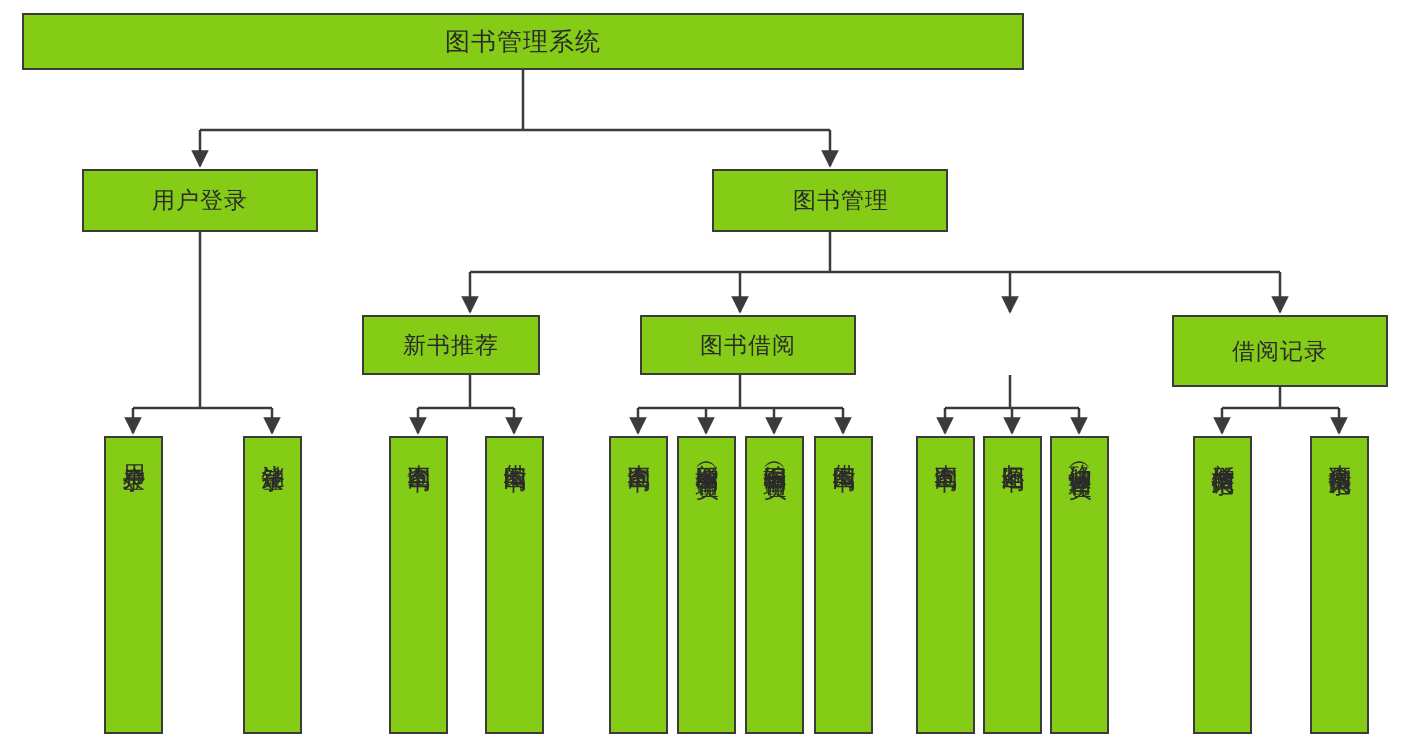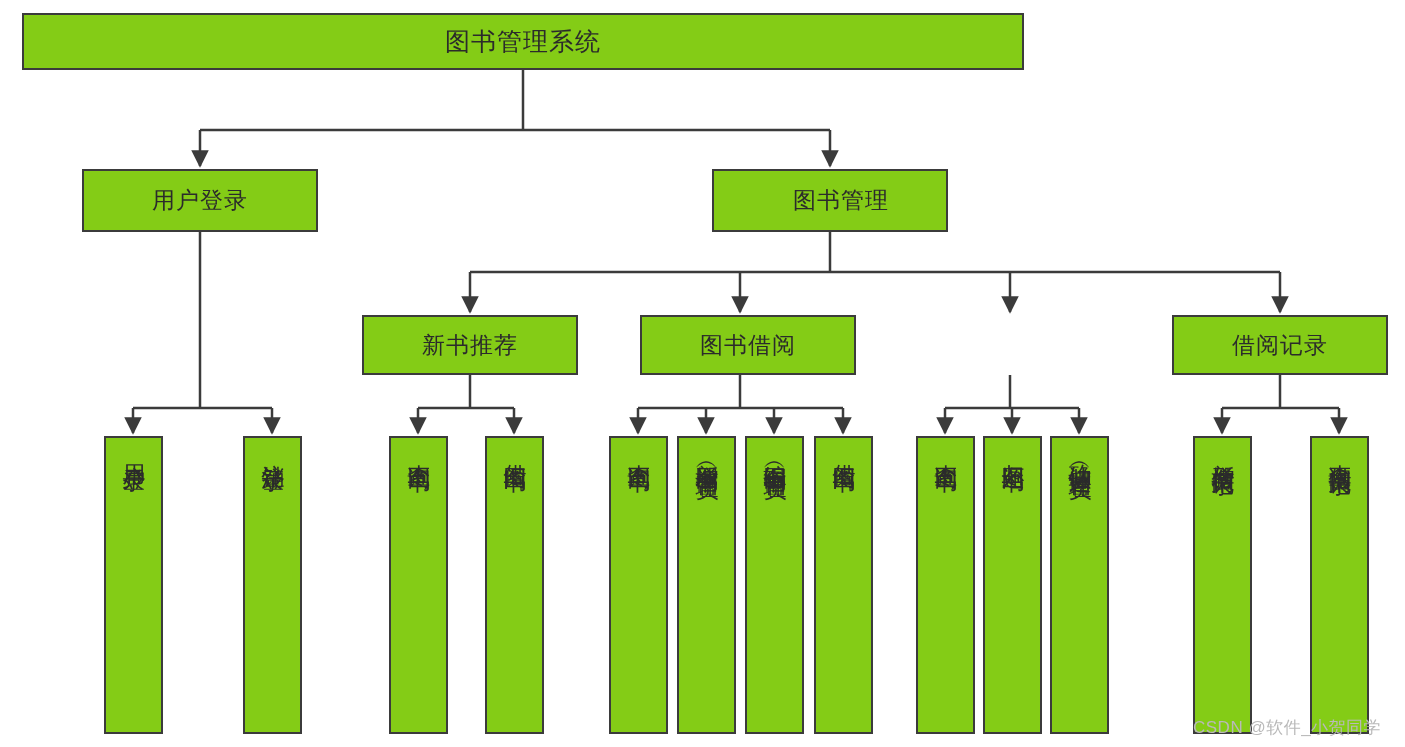--- a/index.html
+++ b/index.html
@@ -135,30 +135,30 @@
   </div>
 
   <div class="node branch" style="left:82px; top:169px; width:236px; height:63px;">
     <span class="node-label">用户登录</span>
   </div>
 
   <div class="node branch" style="left:712px; top:169px; width:236px; height:63px;padding-left:22px;">
     <span class="node-label">图书管理</span>
   </div>
 
-  <div class="node branch" style="left:362px; top:315px; width:216px; height:60px;">
+  <div class="node branch" style="left:362px; top:315px; width:178px; height:60px;">
     <span class="node-label">新书推荐</span>
   </div>
 
   <div class="node branch" style="left:632px; top:315px; width:216px; height:60px;margin-left:8px;">
     <span class="node-label">图书借阅</span>
   </div>
 
 
-  <div class="node branch" style="left:1172px; top:315px; width:216px; height:60px;">
+  <div class="node branch" style="left:1172px; top:315px; width:216px; height:72px;">
     <span class="node-label">借阅记录</span>
   </div>
 
   <div class="node leaf" style="left:104px; top:436px; width:59px; height:298px;">
     <span class="node-label">用户登录</span>
   </div>
 
   <div class="node leaf" style="left:243px; top:436px; width:59px; height:298px;">
     <span class="node-label">注销登录</span>
   </div>
@@ -200,15 +200,14 @@
   </div>
 
   <div class="node leaf" style="left:1193px; top:436px; width:59px; height:298px;">
     <span class="node-label">新增借阅记录</span>
   </div>
 
   <div class="node leaf" style="left:1310px; top:436px; width:59px; height:298px;">
     <span class="node-label">查询借阅记录</span>
   </div>
 
-  <div class="watermark" style="left:1193px; top:716px;">CSDN @软件_小贺同学</div>
 
 </div>
 
 </body></html>

